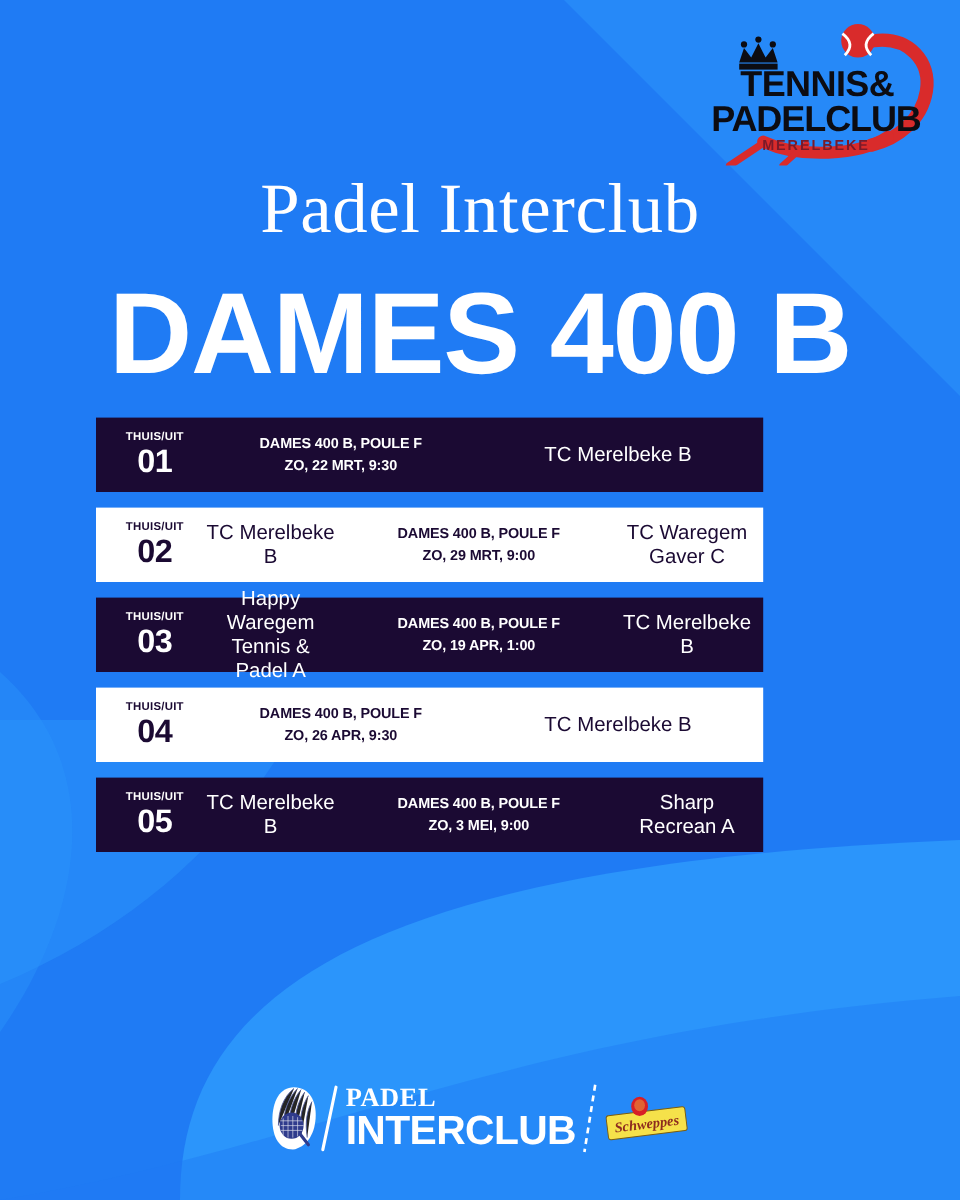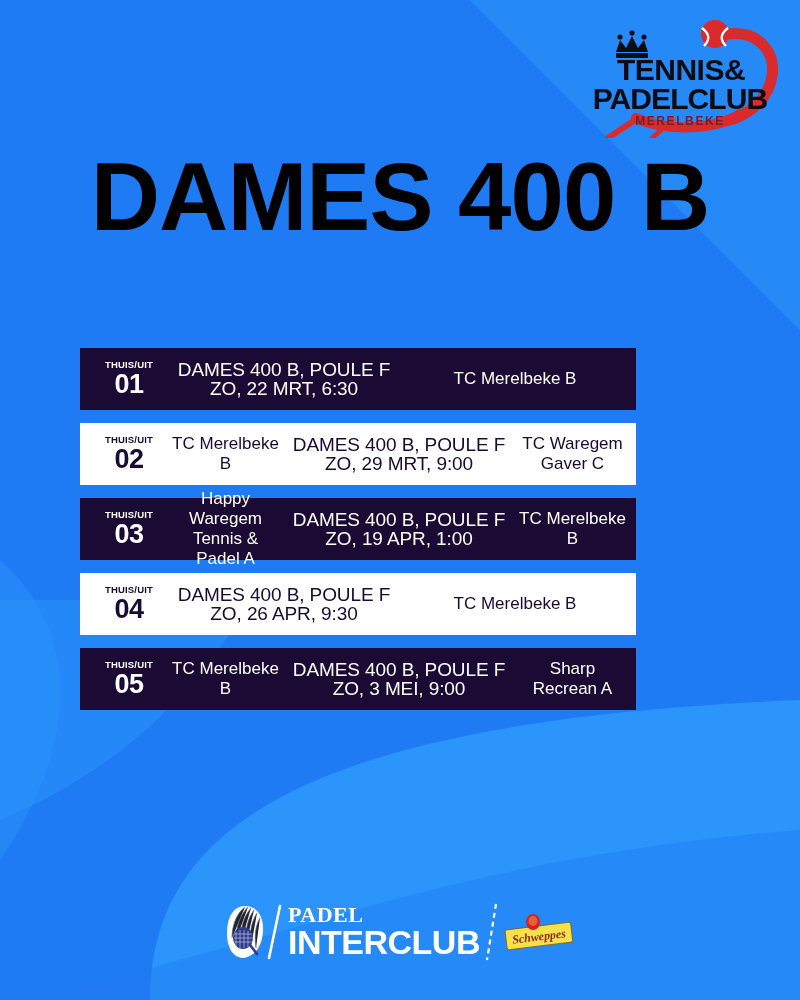--- a/index.html
+++ b/index.html
@@ -47,26 +47,26 @@
   }
   .subtitle {
     font-family: "Liberation Serif", serif;
     color: #ffffff;
     font-size: 59px;
     line-height: 66px;
     letter-spacing: 0.5px;
     font-weight: 400;
   }
   .maintitle {
-    color: #000000;
+    color: #ffffff;
     font-size: 96px;
     line-height: 98px;
     font-weight: 700;
     letter-spacing: -1px;
-    margin-top: 8px;
+    margin-top: 24px;
     white-space: nowrap;
   }
 
   
   .schedule {
     position: absolute;
     left: 80px;
     top: 348px;
     width: 556px;
     z-index: 3;
@@ -105,23 +105,23 @@
     flex: 1 1 0;
     text-align: center;
     font-size: 17px;
     line-height: 20px;
     font-weight: 400;
     padding: 0 4px;
   }
   .col-info {
     flex: 0 0 232px;
     text-align: center;
-    font-size: 19px;
+    font-size: 12px;
     line-height: 19px;
-    font-weight: 400;
+    font-weight: 700;
     letter-spacing: -0.1px;
   }
 
   
   .footer {
     position: absolute;
     left: 0;
     bottom: 38px;
     width: 800px;
     z-index: 3;
@@ -189,33 +189,34 @@
       <circle cx="56" cy="15" r="2.6"></circle>
       <circle cx="68" cy="19" r="2.6"></circle>
     </g>
     <text x="105" y="62" text-anchor="middle" font-family="Liberation Sans, sans-serif" font-size="30" font-weight="700" fill="#0c0c12" letter-spacing="-0.5">TENNIS&amp;</text>
     <text x="104" y="91" text-anchor="middle" font-family="Liberation Sans, sans-serif" font-size="30" font-weight="700" fill="#0c0c12" letter-spacing="-0.9">PADELCLUB</text>
     <text x="104" y="107" text-anchor="middle" font-family="Liberation Sans, sans-serif" font-size="12" font-weight="700" fill="#7a1a2a" letter-spacing="1.6">MERELBEKE</text>
   </svg>
 </div>
 
 <div class="title-block">
+  <div class="subtitle">Padel Interclub</div>
   <div class="maintitle">DAMES 400 B</div>
 </div>
 
 <div class="schedule">
 
   <div class="match-row dark">
     <div class="col-num">
       <span class="num-label">THUIS/UIT</span>
       <span class="num-value">01</span>
     </div>
     <div class="col-info">
       <div>DAMES 400 B, POULE F</div>
-      <div>ZO, 22 MRT, 6:30</div>
+      <div>ZO, 22 MRT, 9:30</div>
     </div>
     <div class="col-team">TC Merelbeke B</div>
   </div>
 
   <div class="match-row light">
     <div class="col-num">
       <span class="num-label">THUIS/UIT</span>
       <span class="num-value">02</span>
     </div>
     <div class="col-team">TC Merelbeke B</div>

